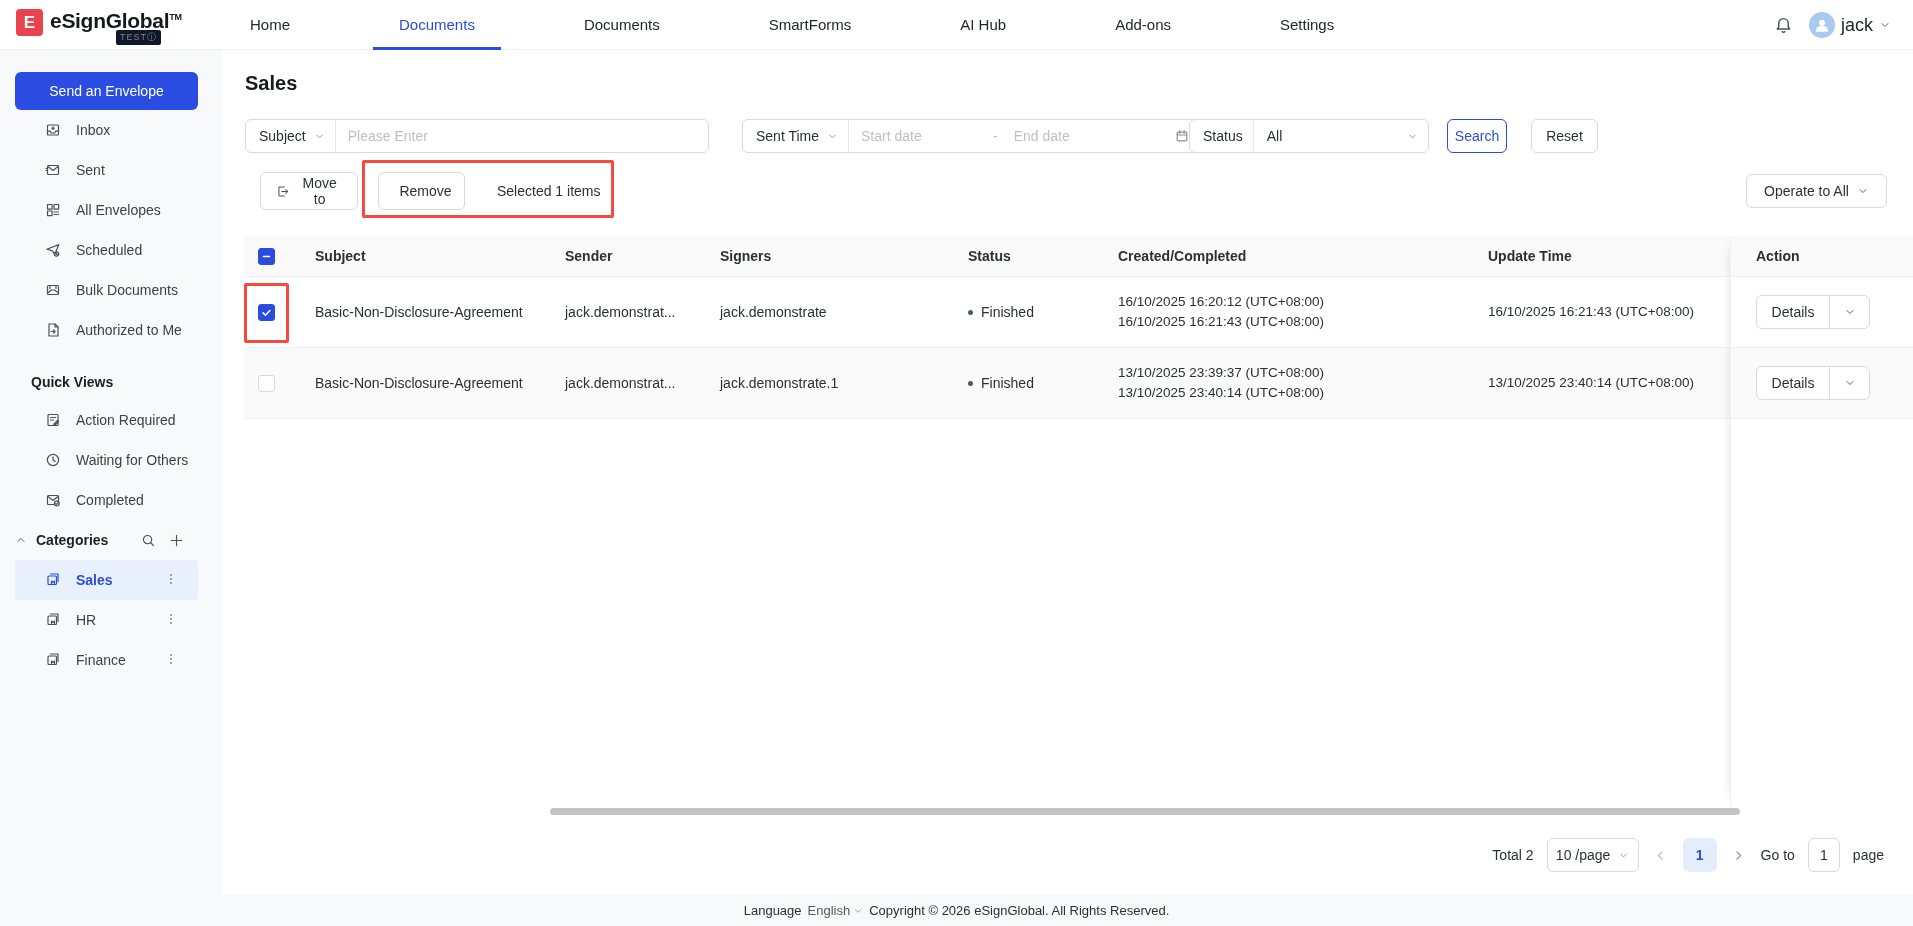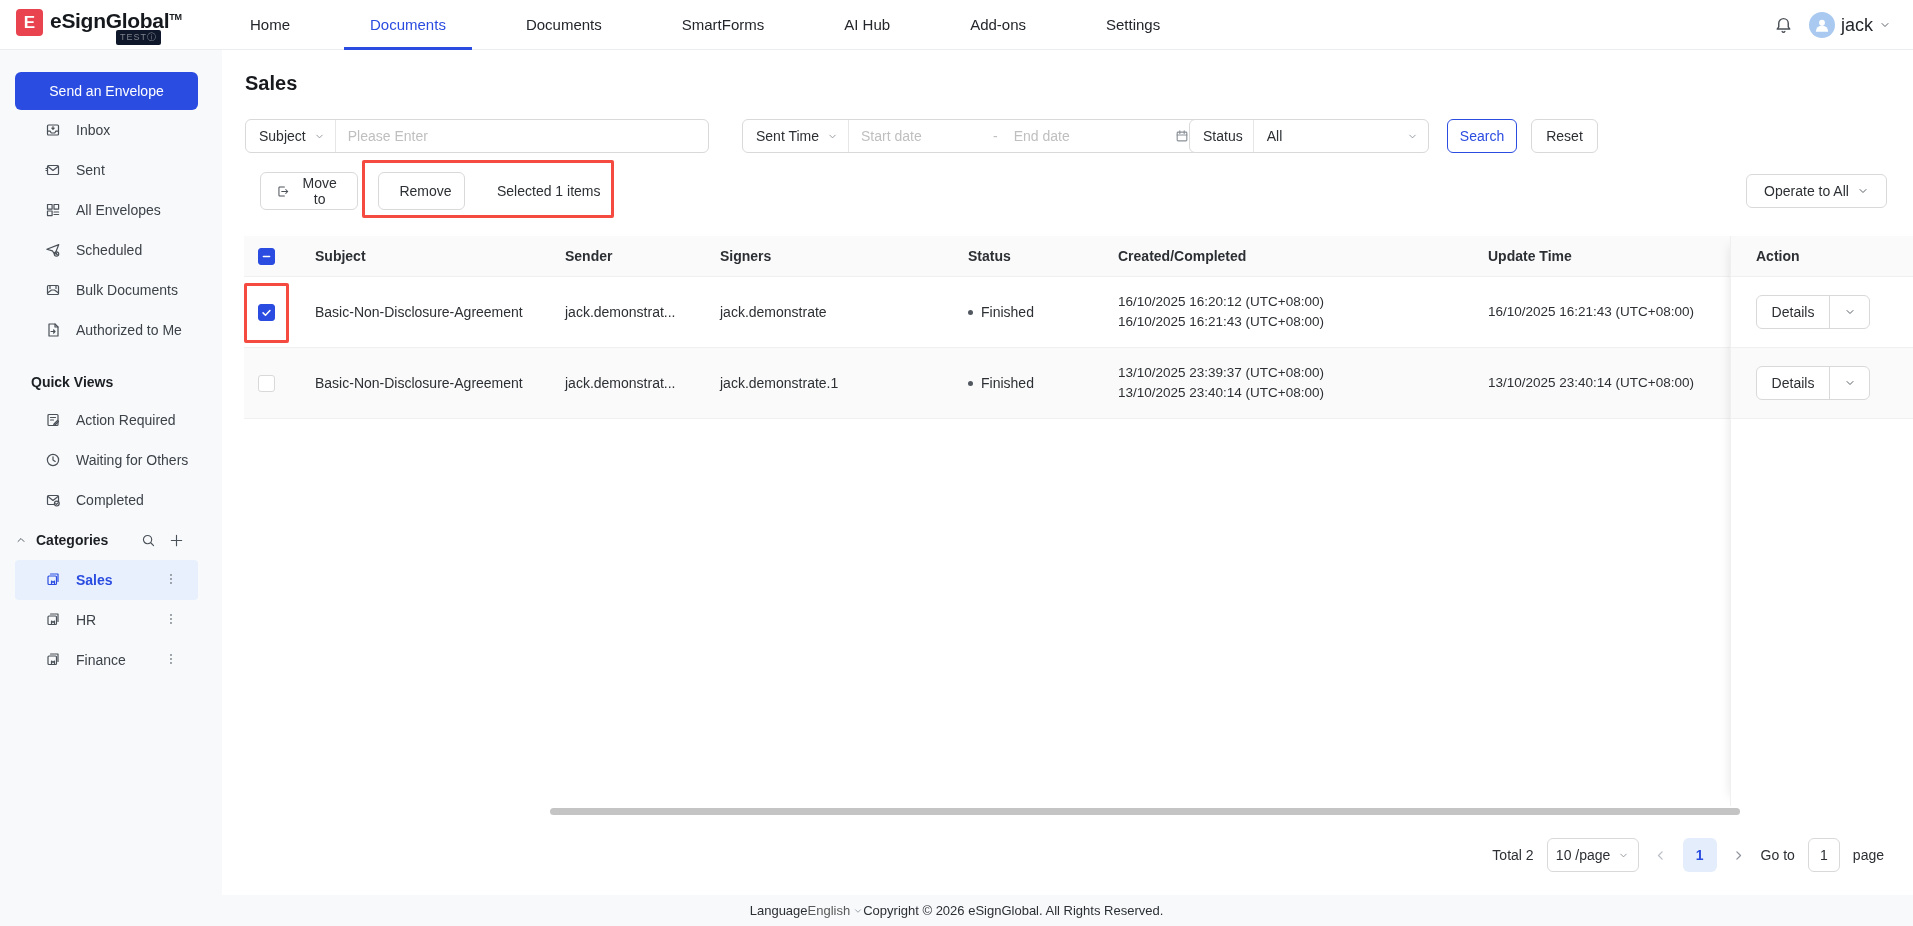--- a/index.html
+++ b/index.html
@@ -7,21 +7,21 @@
   body { font-family:"Liberation Sans", sans-serif; color:#23262b; }
   .page { position:relative; width:1913px; height:926px; background:#fff; overflow:hidden; }
 
   
   .topbar { position:absolute; top:0; left:0; right:0; height:50px; background:#fff; border-bottom:1px solid #ebedf0; z-index:30; }
   .logo { position:absolute; left:16px; top:9px; display:flex; align-items:flex-start; }
   .logo-mark { width:27px; height:27px; background:#e8434e; border-radius:4px; color:#fff; font-weight:bold; font-size:17px; display:flex; align-items:center; justify-content:center; }
   .logo-text { font-size:21px; font-weight:bold; color:#15181c; margin-left:7px; letter-spacing:-0.3px; }
   .logo-tm { font-size:9px; vertical-align:super; font-weight:bold; color:#15181c; }
   .logo-badge { position:absolute; left:116px; top:30px; font-size:9px; color:#7d838c; background:#0f172a; border-radius:2px; padding:1px 4px; letter-spacing:1px; font-weight:normal; }
-  .nav { position:absolute; left:250px; top:0; height:50px; display:flex; gap:80px;justify-content:flex-end; }
+  .nav { position:absolute; left:250px; top:0; height:50px; display:flex; gap:109px;justify-content:flex-end; }
   .nav-item { position:relative; line-height:49px; font-size:15px; color:#23262b; cursor:pointer; white-space:nowrap; }
   .nav-item.active { color:#2b4ce0; }
   .nav-item.active::after { content:""; position:absolute; left:-26px; right:-26px; bottom:0; height:3px; background:#2b4ce0; }
   .topbar-right { position:absolute; right:22px; top:0; height:50px; display:flex; align-items:center; gap:16px; }
   .avatar { width:26px; height:26px; border-radius:50%; background:#a9c9f0; display:flex; align-items:center; justify-content:center; overflow:hidden; }
   .user-wrap { display:flex; align-items:center; gap:6px; cursor:pointer; }
   .user-name { font-size:18px; color:#23262b; }
 
   
   .sidebar { position:absolute; left:0; top:50px; width:222px; height:845px; background:#f7f9fb; }
@@ -82,21 +82,21 @@
   .hscrollbar { position:absolute; left:328px; top:758px; width:1190px; height:7px; background:#c4c4c4; border-radius:4px; cursor:pointer; }
 
   
   .pagination { position:absolute; right:29px; top:788px; height:34px; display:flex; align-items:center; gap:13px; font-size:14px; color:#2c2f33; }
   .page-size { width:92px; height:34px; border:1px solid #d9d9d9; border-radius:6px; display:flex; align-items:center; justify-content:center; gap:8px; cursor:pointer; background:#fff; }
   .page-arrow { width:18px; display:flex; justify-content:center; cursor:pointer; }
   .page-num { width:34px; height:34px; border-radius:6px; background:#e3edfb; color:#2b4ce0; font-weight:bold; display:flex; align-items:center; justify-content:center; cursor:pointer; }
   .goto-input { width:32px; height:34px; border:1px solid #d9d9d9; border-radius:6px; text-align:center; font-size:14px; font-family:inherit; color:#2c2f33; outline:none; }
 
   
-  .footer { position:absolute; left:0; bottom:0; width:100%; height:31px; background:#f7f9fb; display:flex; align-items:center; justify-content:center; font-size:13px; color:#2c2f33; }
+  .footer { position:absolute; left:0; bottom:0; width:100%; height:31px; background:#f7f9fb; display:flex; align-items:center; justify-content:center; gap:6px; font-size:13px; color:#2c2f33; }
   .lang-value { color:#595959; display:flex; align-items:center; gap:3px; cursor:pointer; }
 </style>
 </head>
 <body>
 
 <div class="page">
 
   <div class="topbar">
     <div class="logo">
       <div class="logo-mark">E</div>
@@ -326,21 +326,21 @@
         </div>
       <div class="divider"></div>
       <div class="sel" style="flex:1; justify-content:space-between;">
         <span>All</span>
         <svg class="stroke-light" width="11" height="11" viewBox="0 0 16 16">
             <polyline points="4,6 8,10 12,6"></polyline>
           </svg>
       </div>
     </div>
 
-    <button class="btn primary-ghost" style="position:absolute; left:1225px; top:69px; width:70px;">Search</button>
+    <button class="btn primary-ghost" style="position:absolute; left:1225px; top:69px; width:60px;">Search</button>
     <button class="btn" style="position:absolute; left:1309px; top:69px; width:67px;">Reset</button>
 
     <button class="btn toolbar-btn" style="left:38px; width:98px;">
       <svg class="stroke" width="15" height="15" viewBox="0 0 16 16">
           <path d="M10 2.5H4.5a1 1 0 0 0-1 1v9a1 1 0 0 0 1 1H10"></path>
           <path d="M6.8 8h7.2M11.6 5.6 14 8l-2.4 2.4"></path>
         </svg>
       <span>Move to</span>
     </button>
     <button class="btn toolbar-btn" style="left:156px; width:87px;">

